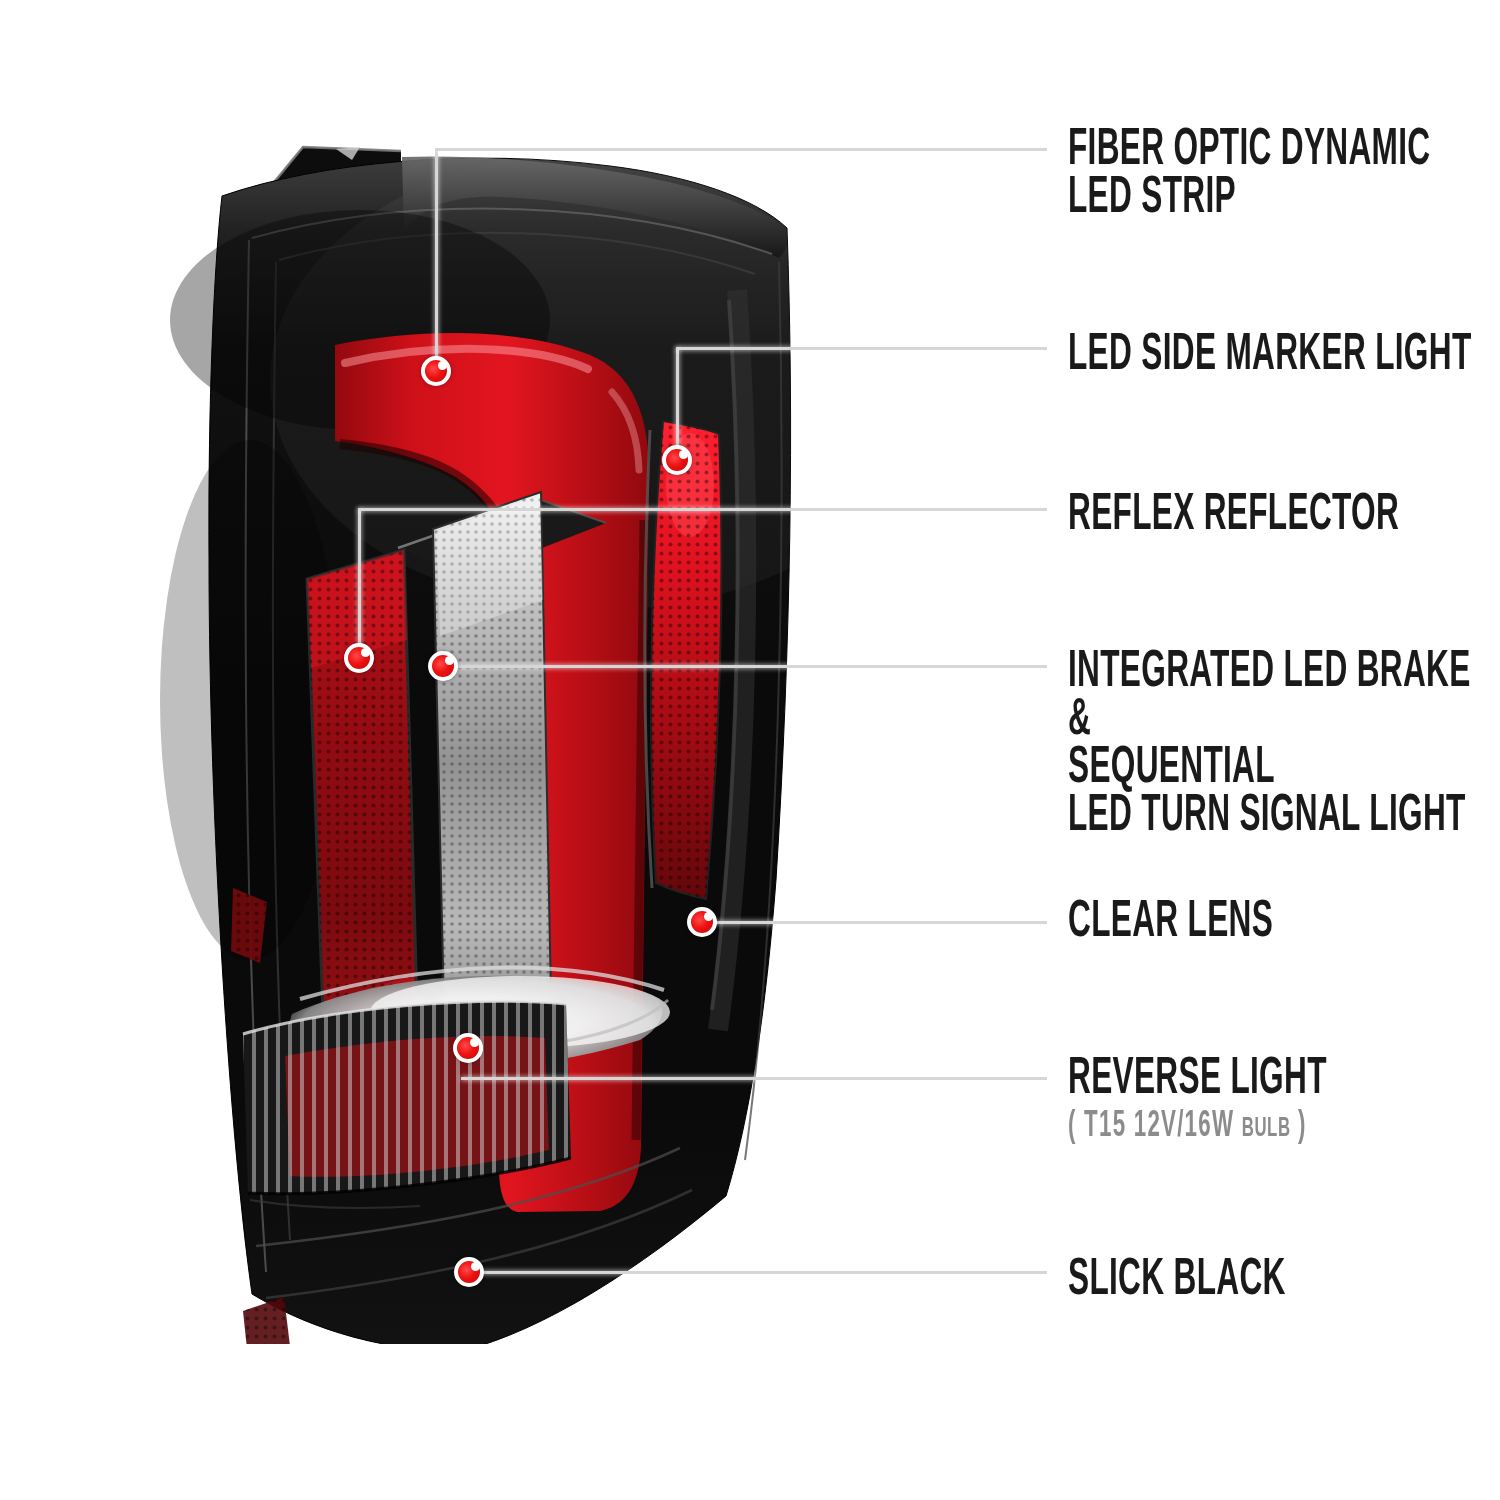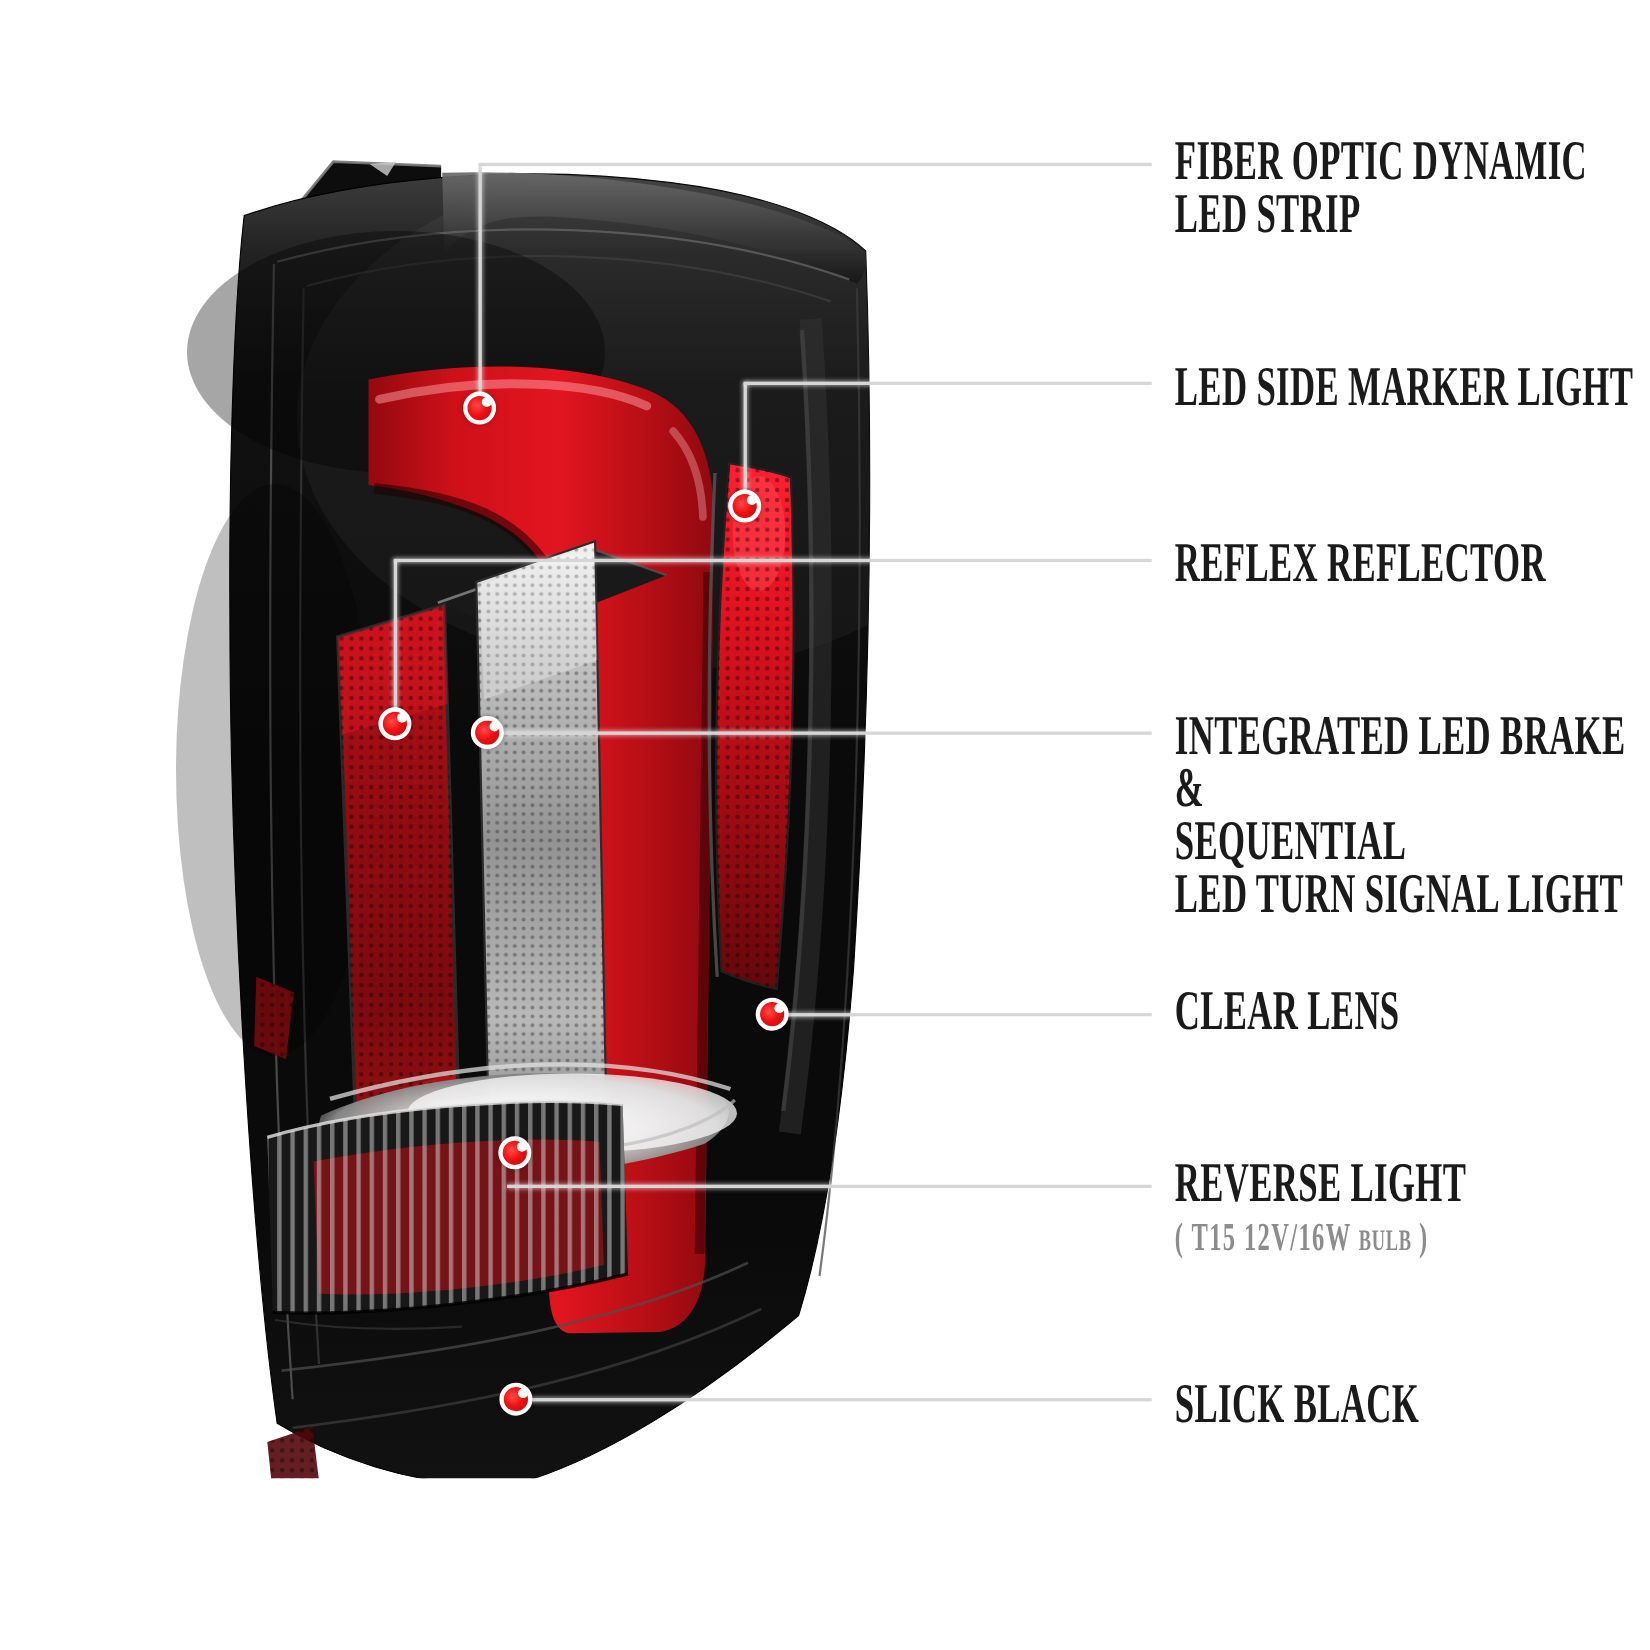--- a/index.html
+++ b/index.html
@@ -1,17 +1,17 @@
 <!DOCTYPE html>
 <html><head>
 <meta charset="utf-8">
 <style>
   html,body{margin:0;padding:0;background:#ffffff;}
   #canvas{position:relative;width:1500px;height:1344px;background:#ffffff;overflow:hidden;
-          font-family:Liberation Serif, serif;}
+          font-family:Liberation Sans, sans-serif;}
   #photo{position:absolute;left:0;top:0;width:1500px;height:1500px;}
   .callout-line{position:absolute;background:#d6d6d6;box-shadow:0 0 5px rgba(255,255,255,.9);}
   .callout-dot{position:absolute;width:22px;height:22px;border:4px solid #ffffff;border-radius:50%;
      background:radial-gradient(circle at 38% 40%, #ff4a4a 0%, #ee1111 45%, #c00808 100%);
      box-shadow:0 0 4px rgba(0,0,0,.3);}
   .callout-dot::after{content:"";position:absolute;width:9px;height:9px;border-radius:50%;
      background:#ffffff;right:0px;top:1px;}
   .callout-label{position:absolute;font-weight:bold;font-size:51px;line-height:48px;color:#1a1a1a;
      letter-spacing:.5px;white-space:nowrap;transform:scaleX(.62);transform-origin:0 0;}
   .label-line{white-space:nowrap;}

